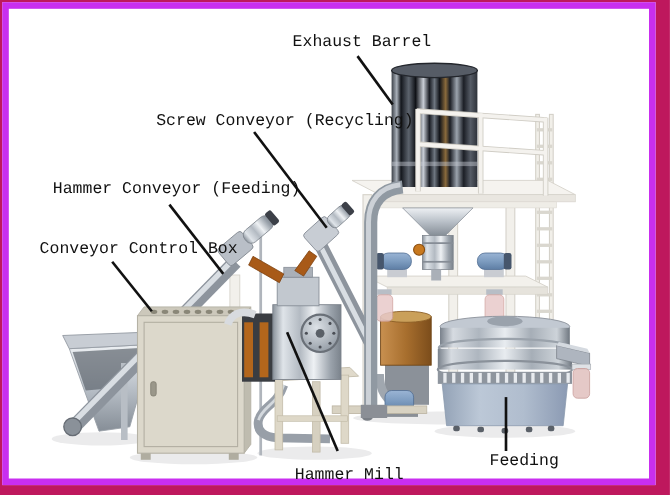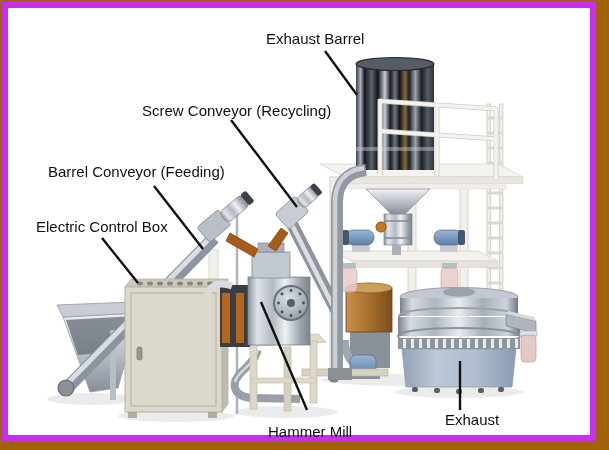--- a/index.html
+++ b/index.html
@@ -1,18 +1,18 @@
 <!DOCTYPE html>
 <html><head>
 <meta charset="utf-8">
 <style>
   html,body{margin:0;padding:0;background:#fff;}
   #stage{
-    position:relative;width:609px;height:450px;background:#a16207;
-    font-family:Liberation Sans, sans-serif;overflow:hidden;
+    position:relative;width:609px;height:450px;background:#be185d;
+    font-family:Liberation Mono, monospace;overflow:hidden;
   }
   #photo-frame{
     position:absolute;left:2px;top:2px;width:594px;height:439px;
     border:6px solid #c92ef0;box-sizing:border-box;background:#ffffff;
   }
   #machine-svg{position:absolute;left:0;top:0;width:609px;height:450px;}
   .callout{
     position:absolute;color:#111111;font-size:15px;line-height:17px;
     white-space:nowrap;letter-spacing:0px;
   }
@@ -347,17 +347,17 @@
       <line x1="231" y1="120" x2="297" y2="207" stroke="#111111"></line>
       <line x1="154" y1="186" x2="203" y2="249" stroke="#111111"></line>
       <line x1="102" y1="238" x2="138" y2="283" stroke="#111111"></line>
       <line x1="261" y1="302" x2="307" y2="410" stroke="#111111"></line>
       <line x1="460" y1="361" x2="460" y2="410" stroke="#111111"></line>
     </g>
   </svg>
 
   <div class="callout lbl-exhaust">Exhaust Barrel</div>
   <div class="callout lbl-recycling">Screw Conveyor (Recycling)</div>
-  <div class="callout lbl-feeding">Barrel Conveyor (Feeding)</div>
-  <div class="callout lbl-controlbox">Electric Control Box</div>
+  <div class="callout lbl-feeding">Hammer Conveyor (Feeding)</div>
+  <div class="callout lbl-controlbox">Conveyor Control Box</div>
   <div class="callout lbl-hammermill">Hammer Mill</div>
-  <div class="callout lbl-filter">Exhaust</div>
+  <div class="callout lbl-filter">Feeding</div>
 </div>
 
 </body></html>

